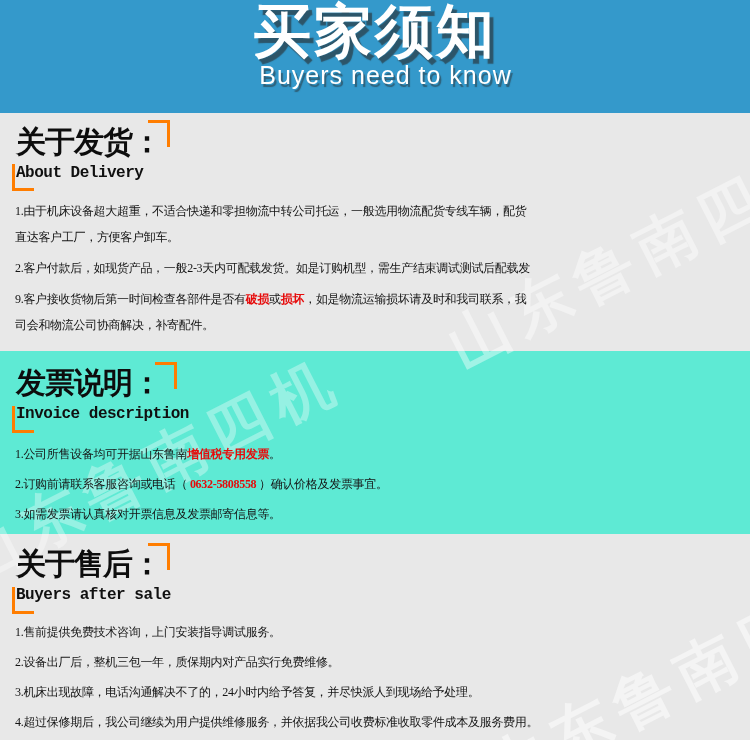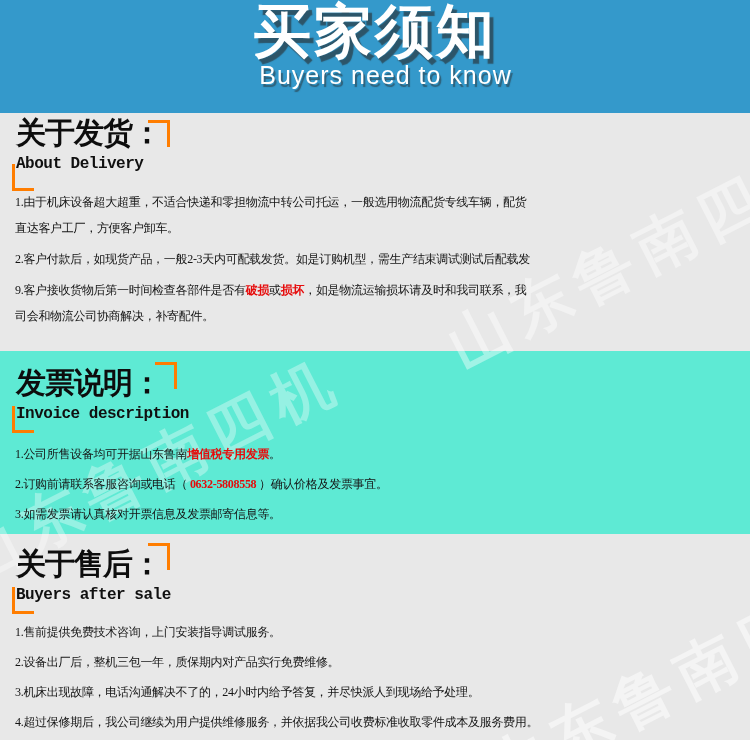--- a/index.html
+++ b/index.html
@@ -35,21 +35,21 @@
     padding-left:21px;
   }
 
   
   .section { position:relative; overflow:hidden; }
   #sec-delivery { height:238px; background:#e8e8e8; }
   #sec-invoice  { height:183px; background:#5eead4; }
   #sec-aftersale{ height:242px; background:#e8e8e8; }
 
   .sec-head { position:relative; padding-left:16px; z-index:3; }
-  #sec-delivery .sec-head { }
+  #sec-delivery .sec-head { padding-top:9px; }
   #sec-invoice  .sec-head { padding-top:12px; }
   #sec-aftersale .sec-head{ padding-top:10px; }
 
   .title-cn {
     font-size:30px;
     line-height:40px;
     font-weight:bold;
     color:#0d0d0d;
     letter-spacing:-1px;
   }

